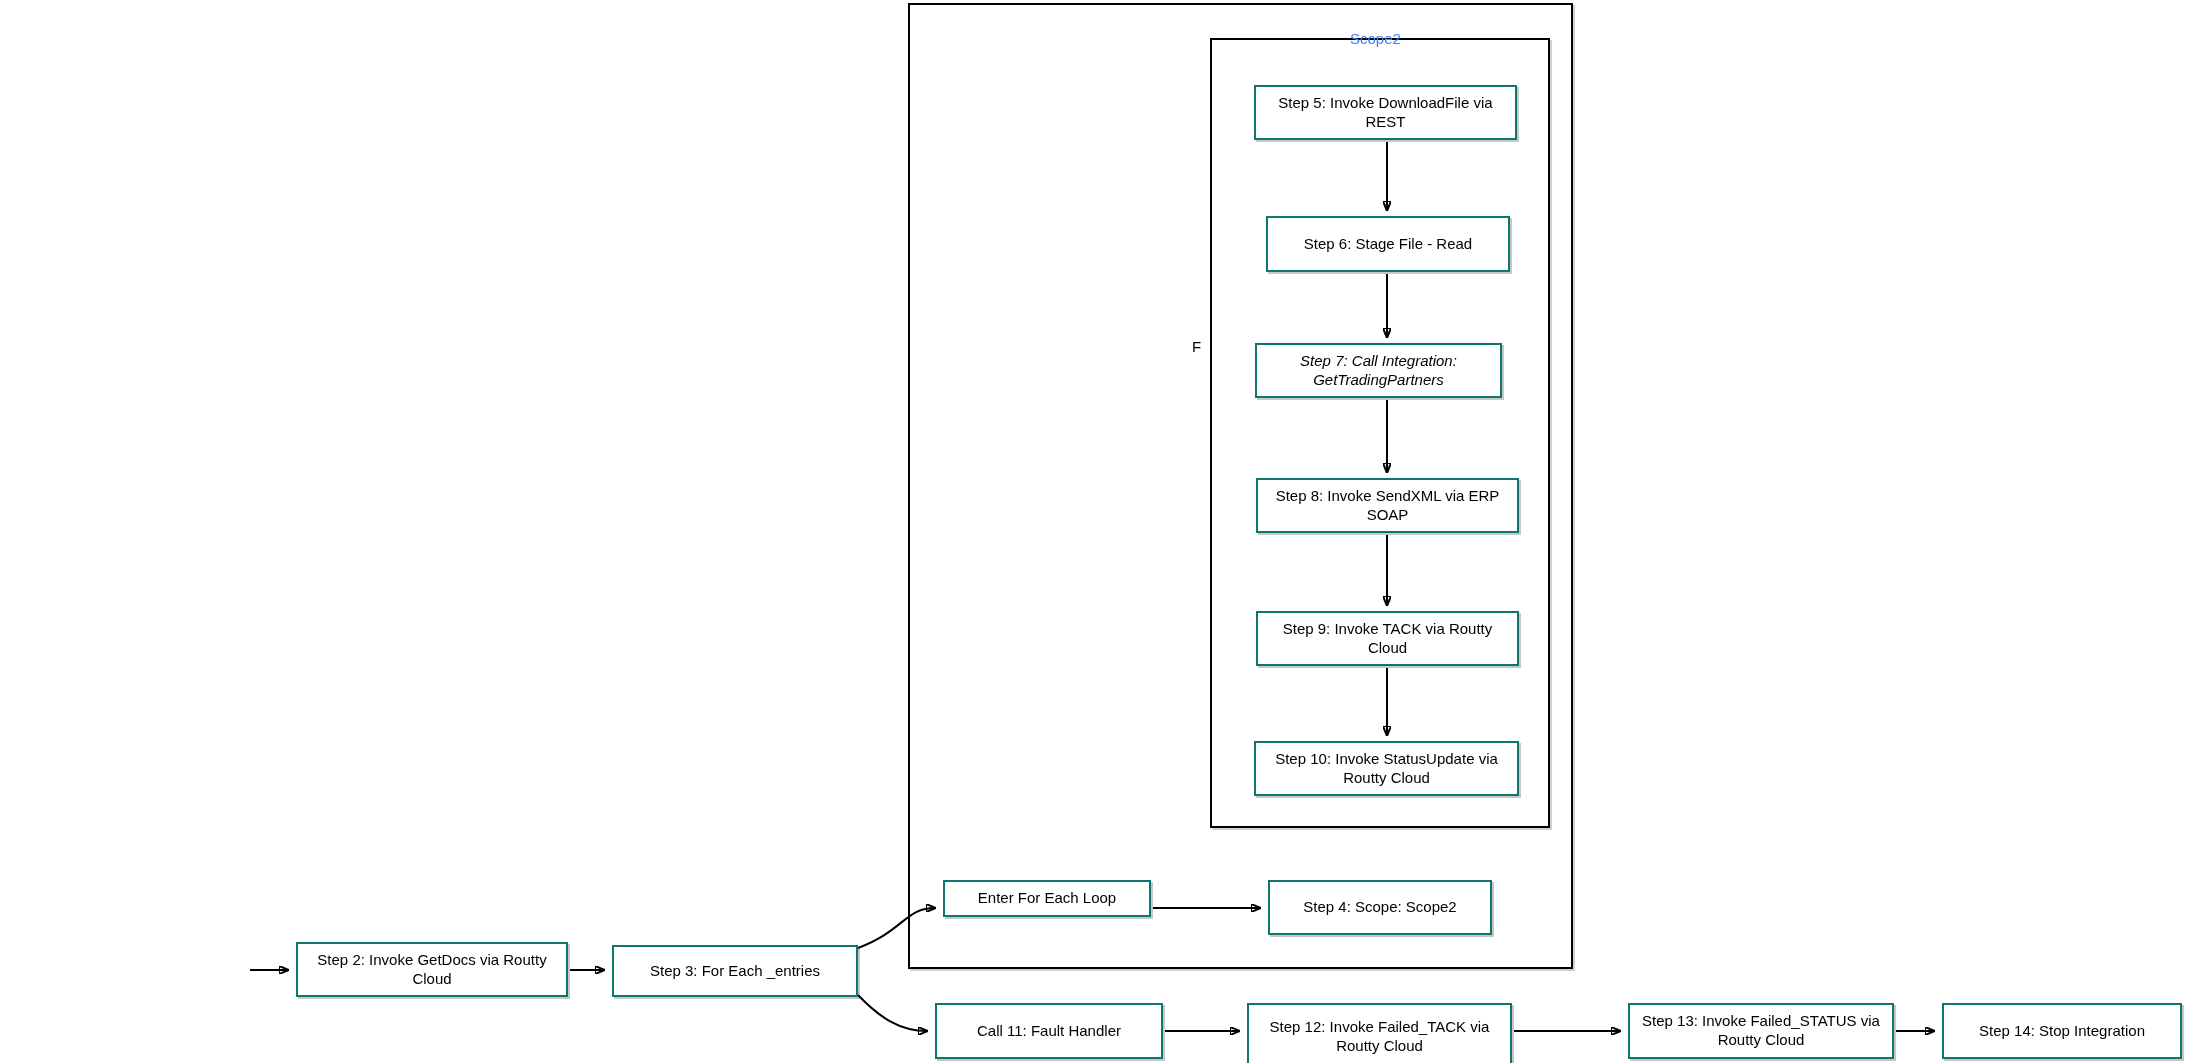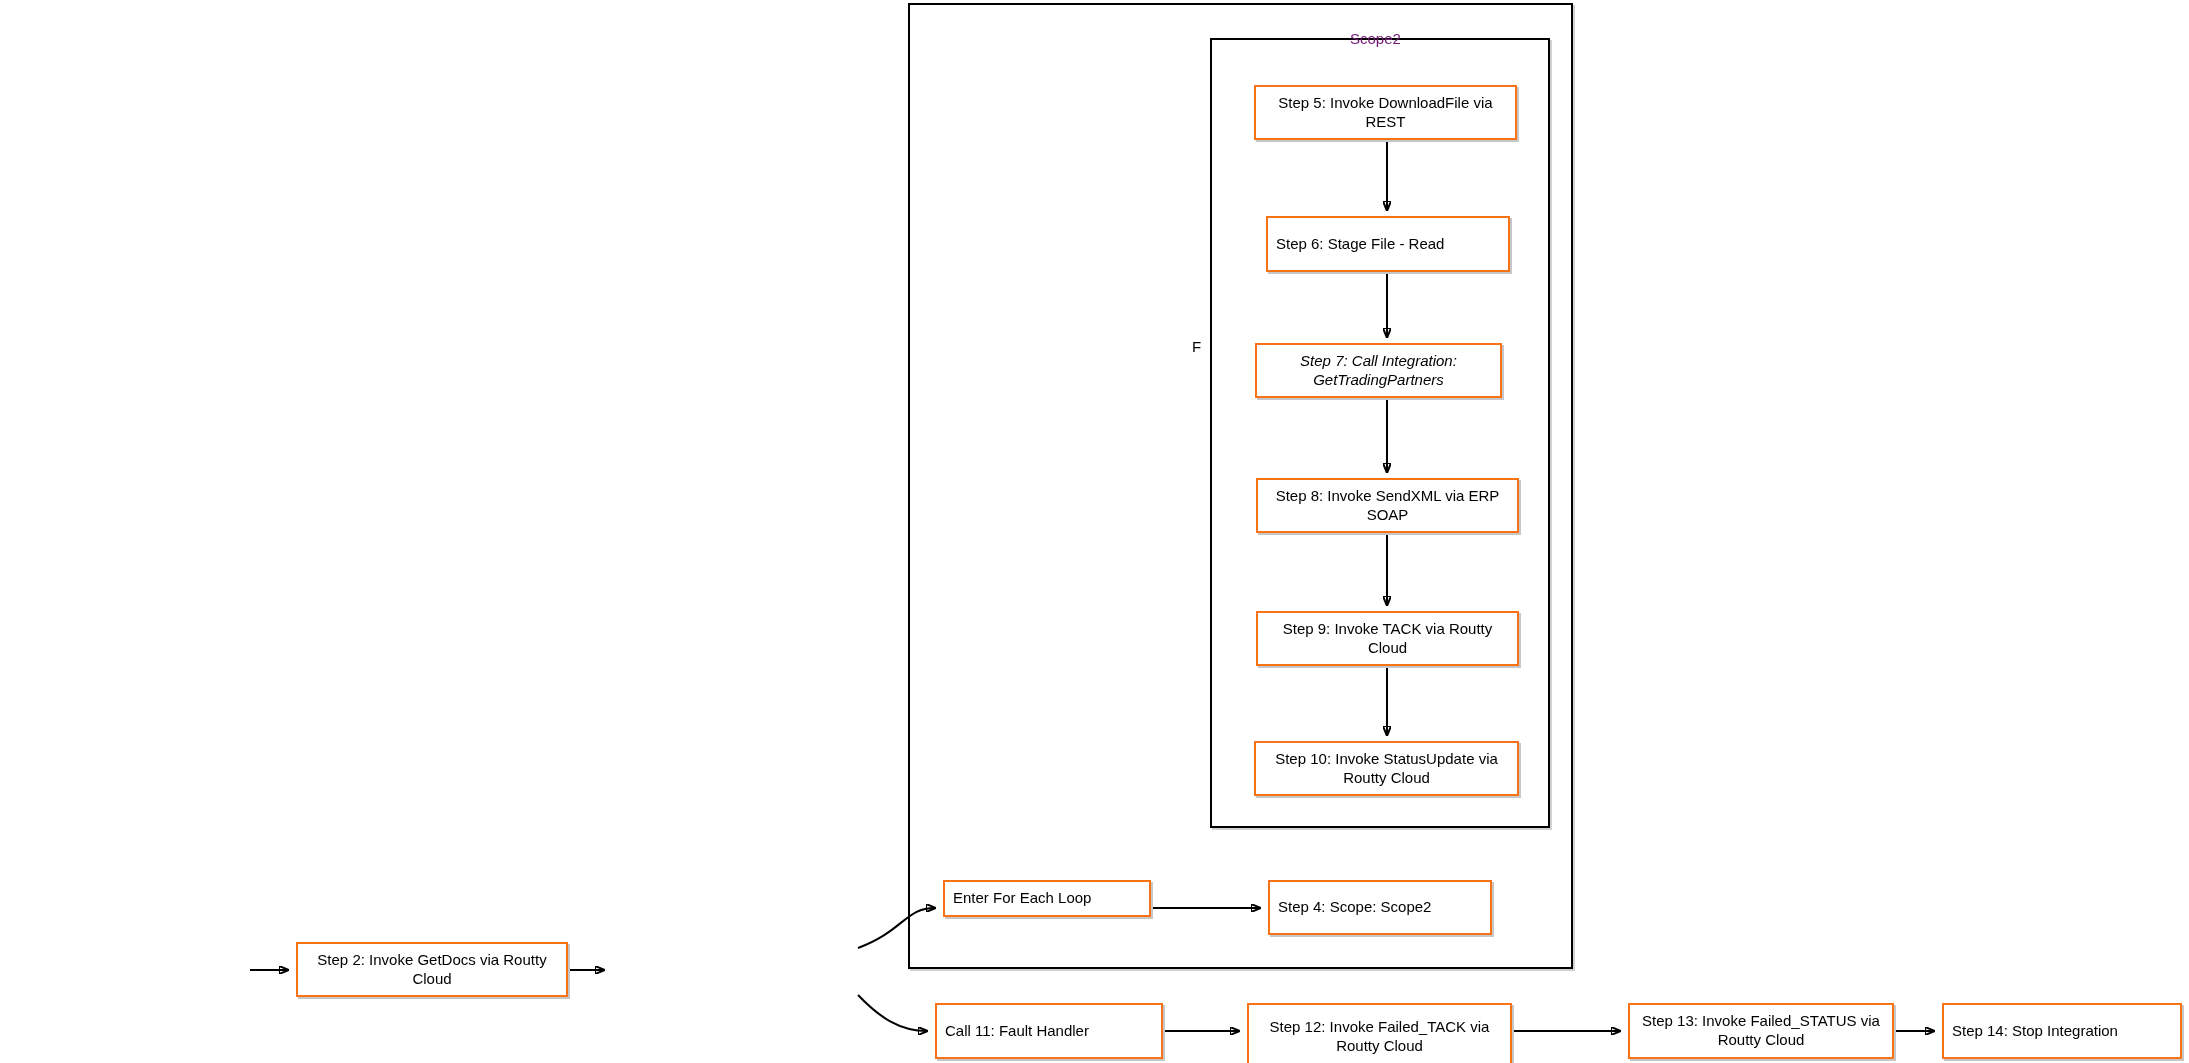--- a/index.html
+++ b/index.html
@@ -14,42 +14,42 @@
     position: relative;
     width: 2189px;
     height: 1063px;
     background: #ffffff;
     overflow: hidden;
   }
   .node {
     position: absolute;
     box-sizing: border-box;
     background: #ffffff;
-    border: 2px solid #f97316;
+    border: 2px solid #0f766e;
     box-shadow: 2px 2px 0 rgba(0,0,0,0.22);
     display: flex;
     align-items: center;
-    justify-content: flex-start;
+    justify-content: center;
     text-align: center;
     font-size: 15px;
     line-height: 1.25;
     color: #000000;
     padding: 2px 8px;
   }
   .container-box {
     position: absolute;
     box-sizing: border-box;
     background: transparent;
     border: 2px solid #000000;
     box-shadow: 2px 2px 0 rgba(0,0,0,0.18);
   }
   .container-label {
     position: absolute;
     font-size: 15px;
-    color: #701a75;
+    color: #3b82f6;
     white-space: nowrap;
     background: transparent;
   }
   .clip-label {
     position: absolute;
     font-size: 15px;
     color: #000000;
     white-space: nowrap;
     overflow: hidden;
   }
@@ -110,20 +110,23 @@
     <line x1="1165" y1="1031" x2="1239" y2="1031" marker-end="url(#ah)"></line>
     <line x1="1514" y1="1031" x2="1620" y2="1031" marker-end="url(#ah)"></line>
     <line x1="1896" y1="1031" x2="1934" y2="1031" marker-end="url(#ah)"></line>
   </svg>
 
 
   <div class="node" style="left:296px; top:942px; width:272px; height:55px;">
     <span>Step 2: Invoke GetDocs via Routty Cloud</span>
   </div>
 
+  <div class="node" style="left:612px; top:945px; width:246px; height:52px;">
+    <span>Step 3: For Each _entries</span>
+  </div>
 
   <div class="node" style="left:943px; top:880px; width:208px; height:37px;">
     <span>Enter For Each Loop</span>
   </div>
 
   <div class="node" style="left:1268px; top:880px; width:224px; height:55px;">
     <span>Step 4: Scope: Scope2</span>
   </div>
 
   <div class="node" style="left:1254px; top:85px; width:263px; height:55px;">

